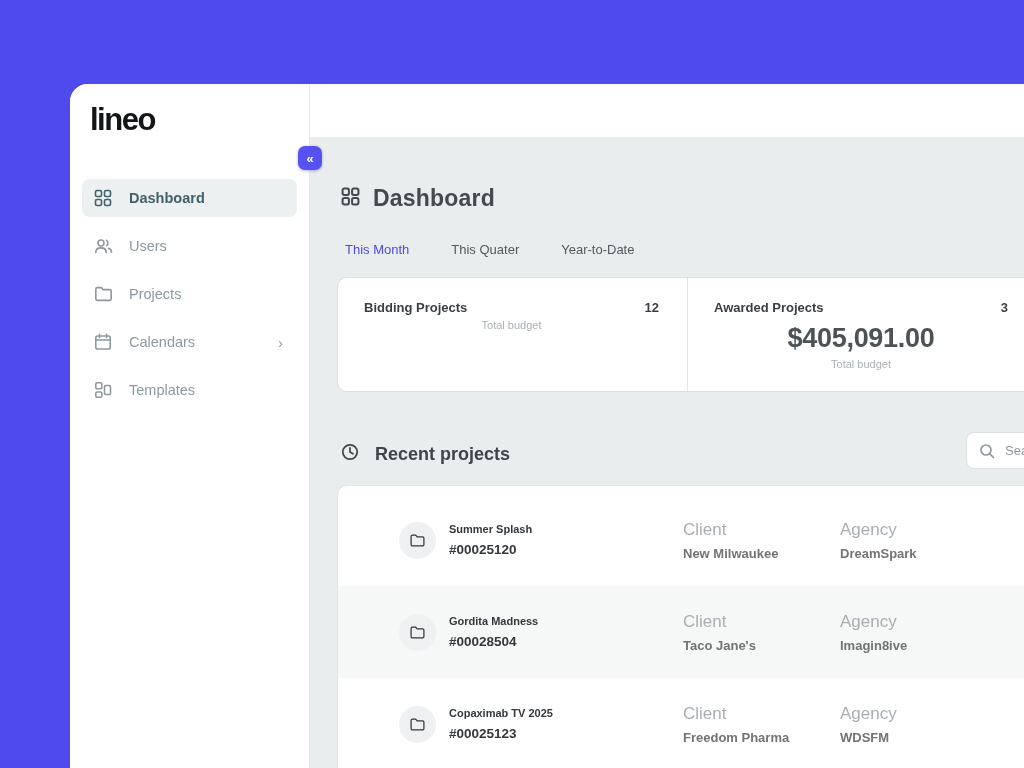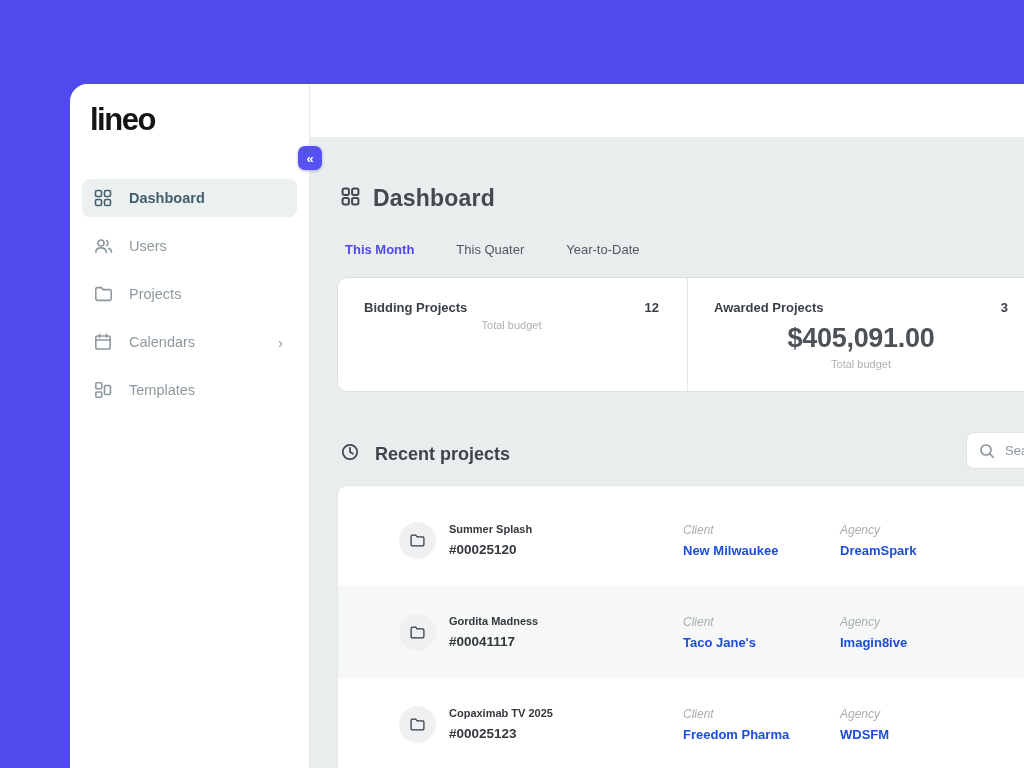--- a/index.html
+++ b/index.html
@@ -43,21 +43,21 @@
   
   .topbar { position:absolute; left:240px; top:0; right:0; height:53px; background:#ffffff; }
   .content { position:absolute; left:240px; top:53px; right:0; bottom:0; background:#e9edee; }
 
   .page-title-row { position:absolute; left:31px; top:48px; display:flex; align-items:center; gap:13px; }
   .page-title-row svg { stroke:#45494f; fill:none; stroke-width:1.9; }
   .page-title { font-size:23px; font-weight:bold; color:#45494f; letter-spacing:.2px; }
 
   .tabs { position:absolute; left:35px; top:105px; display:flex; gap:42px; }
   .tab { font-size:13px; color:#53585e; cursor:pointer; }
-  .tab.active { color:#4f49e8; font-weight:bold; }
+  .tab.active { color:#4f49e8; font-weight:normal; }
 
   .stats-card {
     position:absolute; left:27px; top:140px; width:1100px; height:115px;
     background:#ffffff; border:1px solid #dcdfe2; border-radius:10px;
     display:flex; overflow:hidden;
   }
   .stat { width:349px; flex:0 0 349px; padding:22px 28px 0 26px; position:relative;text-align:center; }
   .stat + .stat { border-left:1px solid #e4e7e9; }
   .stat-top { display:flex; justify-content:space-between; align-items:baseline; }
   .stat-label { font-size:13px; font-weight:bold; color:#3a3f45; }
@@ -91,22 +91,22 @@
   .avatar {
     position:absolute; left:61px; width:37px; height:37px; border-radius:50%;
     background:#eef0f1; display:flex; align-items:center; justify-content:center;
   }
   .avatar svg { stroke:#33383d; fill:none; stroke-width:1.5; stroke-linejoin:round; }
   .col-name { position:absolute; left:111px; }
   .p-name { font-size:11px; font-weight:bold; color:#33383d; }
   .p-id { font-size:13.5px; font-weight:bold; color:#33383d; margin-top:7px; }
   .col { position:absolute; }
   .col-client { left:345px; } .col-agency { left:502px; }
-  .col-label { font-size:12px; color:#a9aeb3;font-style:italic; }
-  .col-value { font-size:13px; font-weight:bold; color:#1d4ed8; margin-top:6px; white-space:nowrap; }
+  .col-label { font-size:17px; color:#a9aeb3; }
+  .col-value { font-size:13px; font-weight:bold; color:#737373; margin-top:6px; white-space:nowrap; }
 </style>
 </head>
 <body>
 
 <div class="app">
 
   <div class="sidebar">
     <div class="logo">lineo</div>
 
     <div class="nav">
@@ -253,21 +253,21 @@
       </div>
 
       <div class="prow alt">
         <span class="avatar">
           <svg width="17" height="15" viewBox="0 0 19 18">
               <path d="M1.8 4.2c0-.9.7-1.6 1.6-1.6h4l1.6 2h6.6c.9 0 1.6.7 1.6 1.6v7.6c0 .9-.7 1.6-1.6 1.6H3.4c-.9 0-1.6-.7-1.6-1.6z"></path>
             </svg>
         </span>
         <div class="col-name">
           <div class="p-name">Gordita Madness</div>
-          <div class="p-id">#00041117</div>
+          <div class="p-id">#00028504</div>
         </div>
         <div class="col col-client">
           <div class="col-label">Client</div>
           <div class="col-value">Taco Jane's</div>
         </div>
         <div class="col col-agency">
           <div class="col-label">Agency</div>
           <div class="col-value">Imagin8ive</div>
         </div>
 

